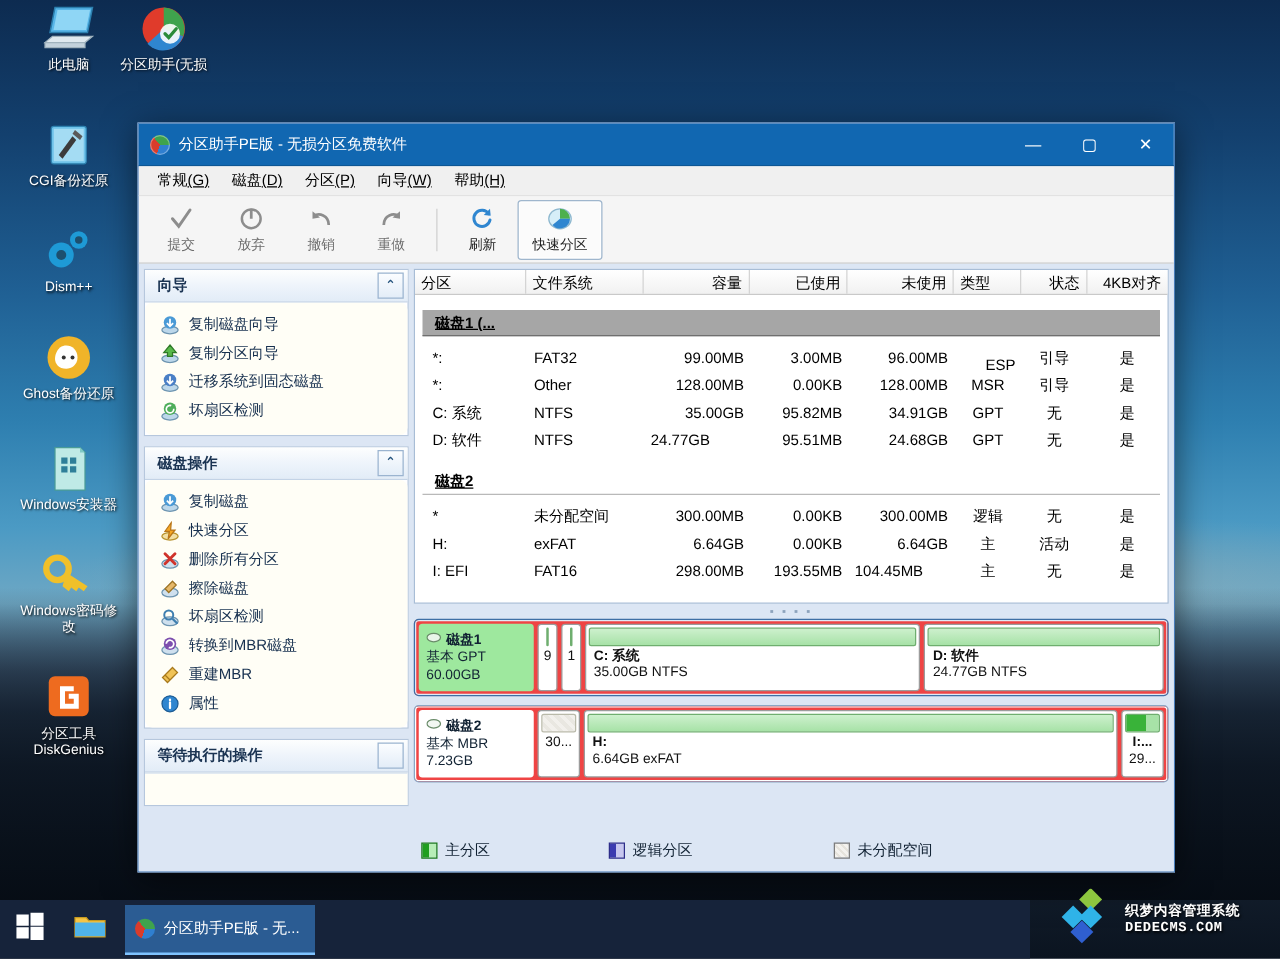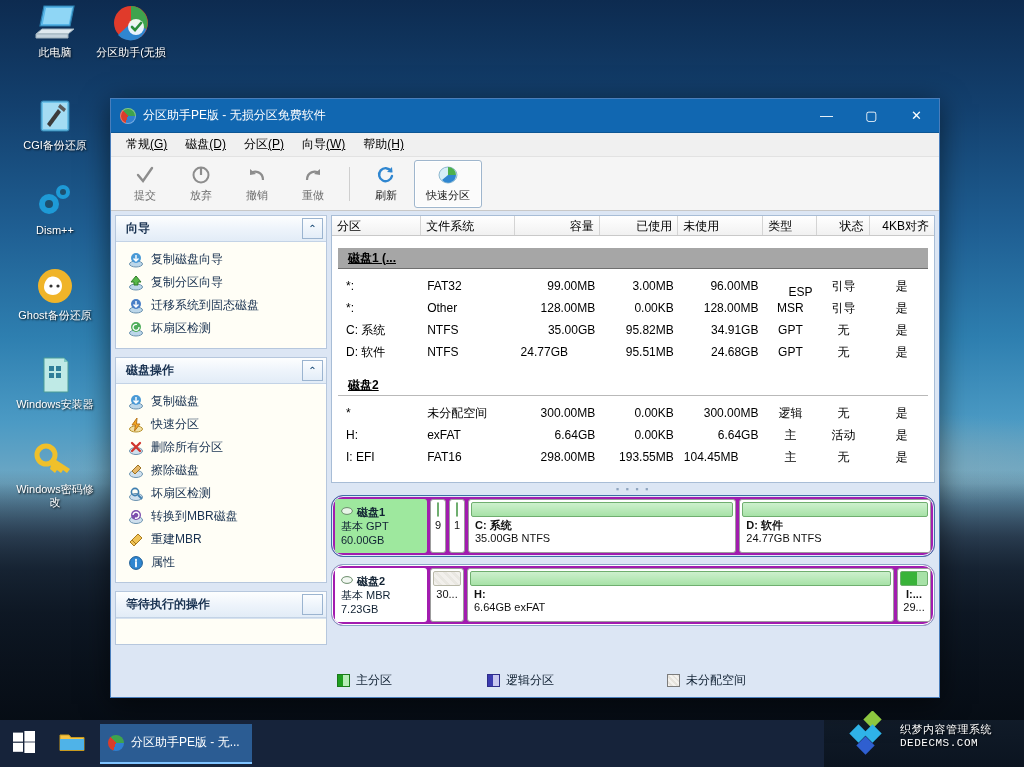--- a/index.html
+++ b/index.html
@@ -132,21 +132,21 @@
   .trow { display: flex; height: 22px; align-items: center; }
   .td { padding: 0 5px; white-space: nowrap; overflow: hidden; }
   .spacer6 { height: 6px; }
 
   .splitter { height: 12px; display: flex; align-items: center; justify-content: center;
               letter-spacing: 2px; color: #8da3bd; font-size: 9px; cursor: default; }
 
   
   .map-wrap { flex: 1; display: flex; flex-direction: column; gap: 7px; min-height: 0; }
   .disk {
-    border: 1px solid #8aa7c4; border-radius: 12px; background: #a21caf;
+    border: 1px solid #8aa7c4; border-radius: 4px; background: #ef4444;
     height: 62px; display: flex; align-items: stretch; padding: 3px; gap: 3px;
     box-shadow: inset 0 0 0 1px #fff;
   }
   .disk.selected { border-color: #3f6fa5; box-shadow: inset 0 0 0 1px #dfeaf7; }
   .disk-info {
     width: 92px; flex: 0 0 92px; background: #9ee89e;
     border-radius: 3px; padding: 4px 6px; font-size: 11px; color: #123;
     display: flex; flex-direction: column; justify-content: center; line-height: 14px;
   }
   .disk-info .dn { font-weight: bold; display: flex; align-items: center; gap: 4px; }
@@ -183,21 +183,21 @@
   }
   .tbtask .ico {
     width: 16px; height: 16px; border-radius: 50%;
     background: conic-gradient(from 200deg, #d93c2b 0deg 120deg, #3fa34d 120deg 250deg, #2f7fd0 250deg 360deg);
   }
 
   .watermark {
     position: absolute; right: 6px; bottom: 4px; width: 170px; height: 54px;
     display: flex; align-items: center; gap: 6px; pointer-events: none;
   }
-  .wm-text { color: #fff; font-size: 11px; line-height: 13px; font-weight: normal;
+  .wm-text { color: #fff; font-size: 11px; line-height: 13px; font-weight: bold;
              text-shadow: 1px 1px 2px rgba(0,0,0,.9); letter-spacing: .5px; }
   .wm-text .l2 { font-family: "Liberation Mono", monospace; font-size: 11px; }
 </style>
 </head>
 <body>
 
 <div class="horizon"></div>
 <div class="mountain"></div>
 
 <div class="desktop-icons">
@@ -284,20 +284,29 @@
   <div class="dicon" style="margin-top:26px;">
     <div class="glyph">
       <svg width="42" height="36" viewBox="0 0 42 36">
         <circle cx="12" cy="13" r="9" fill="none" stroke="#f0c02a" stroke-width="5"></circle>
         <path d="M19 16 L36 27 L33 31 L29 28 L27 31 L23 28 L21 31 L16 27 Z" fill="#f0c02a"></path>
       </svg>
     </div>
     <span class="lbl">Windows密码修改</span>
   </div>
 
+  <div class="dicon" style="margin-top:26px;">
+    <div class="glyph">
+      <svg width="40" height="40" viewBox="0 0 40 40">
+        <rect x="4" y="3" width="32" height="32" rx="5" fill="#ee6b1f"></rect>
+        <path d="M13 11 h11 v4 h-7 v10 h7 v-4 h-4 v-4 h8 v12 h-15 z" fill="#fff"></path>
+      </svg>
+    </div>
+    <span class="lbl">分区工具DiskGenius</span>
+  </div>
 </div>
 
 <div class="window">
 
   <div class="titlebar">
     <div class="app-ico"></div>
     <div class="ttl">分区助手PE版 - 无损分区免费软件</div>
     <div class="winbtn">—</div>
     <div class="winbtn">▢</div>
     <div class="winbtn close">✕</div>
@@ -518,21 +527,21 @@
     </div>
 
     <div class="main">
 
       <div class="table-wrap">
         <div class="thead">
           <div class="th" style="width:100px;">分区</div>
           <div class="th" style="width:105px;">文件系统</div>
           <div class="th" style="width:95px;text-align:right;">容量</div>
           <div class="th" style="width:88px;text-align:right;">已使用</div>
-          <div class="th" style="width:95px;text-align:left;">未使用</div>
+          <div class="th" style="width:95px;text-align:right;">未使用</div>
           <div class="th" style="width:60px;font-family:Liberation Mono, monospace;">类型</div>
           <div class="th" style="width:58px;text-align:right;">状态</div>
           <div class="th" style="width:72px;text-align:right;">4KB对齐</div>
         </div>
         <div class="tbody">
           <div class="spacer6"></div>
           <div class="diskrow">
               <span>磁盘1 (...</span>
             </div>
           <div class="spacer6"></div>

